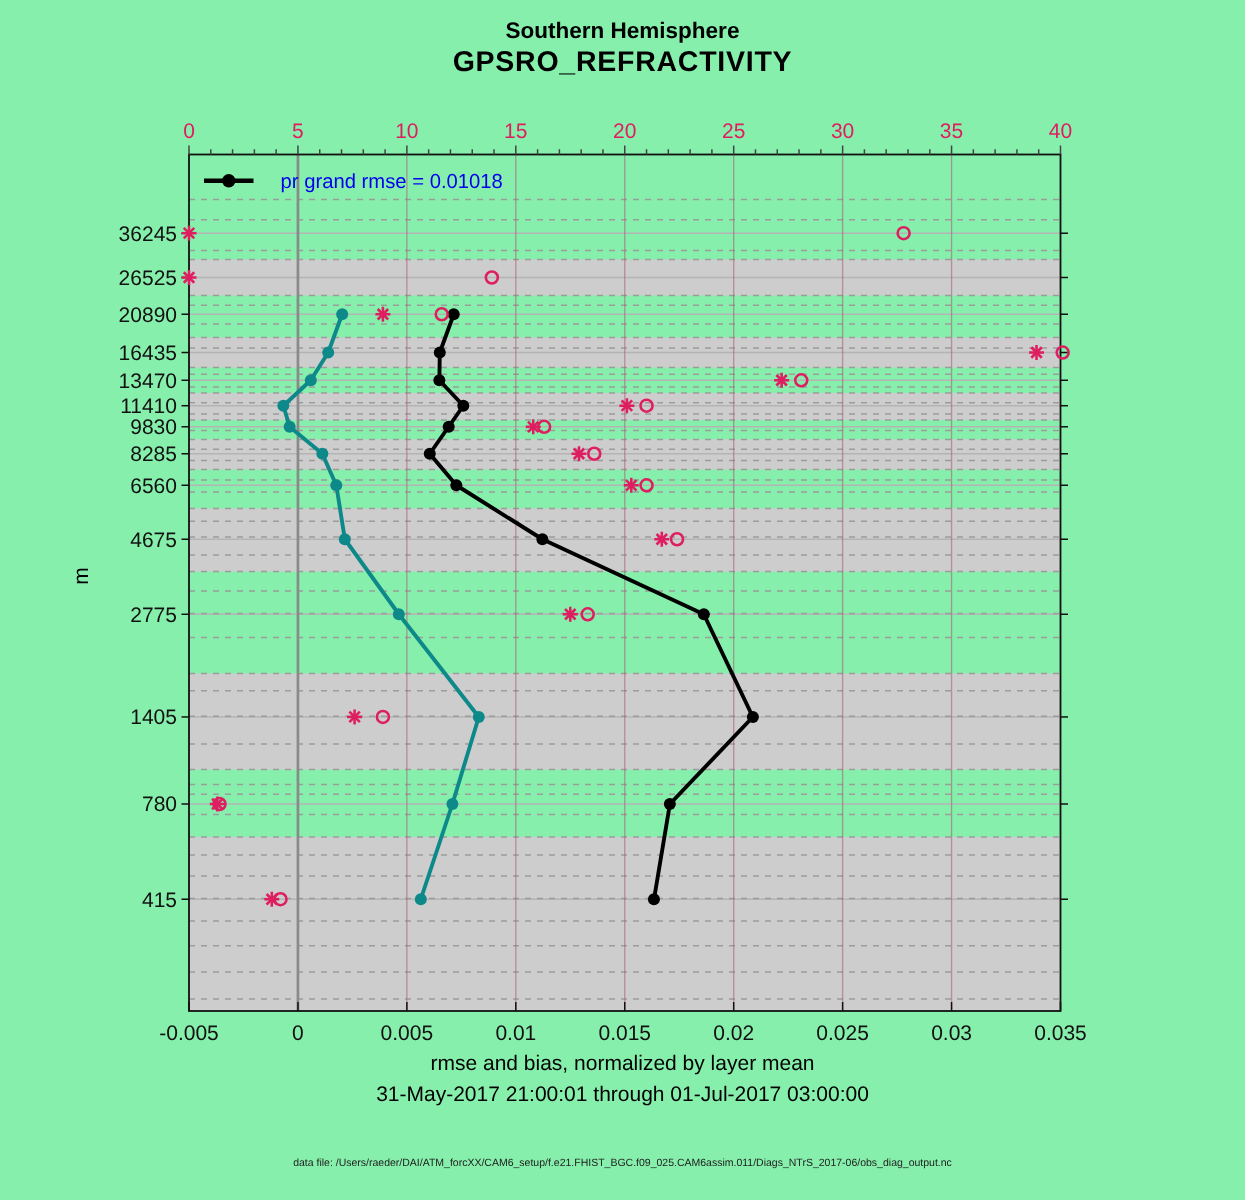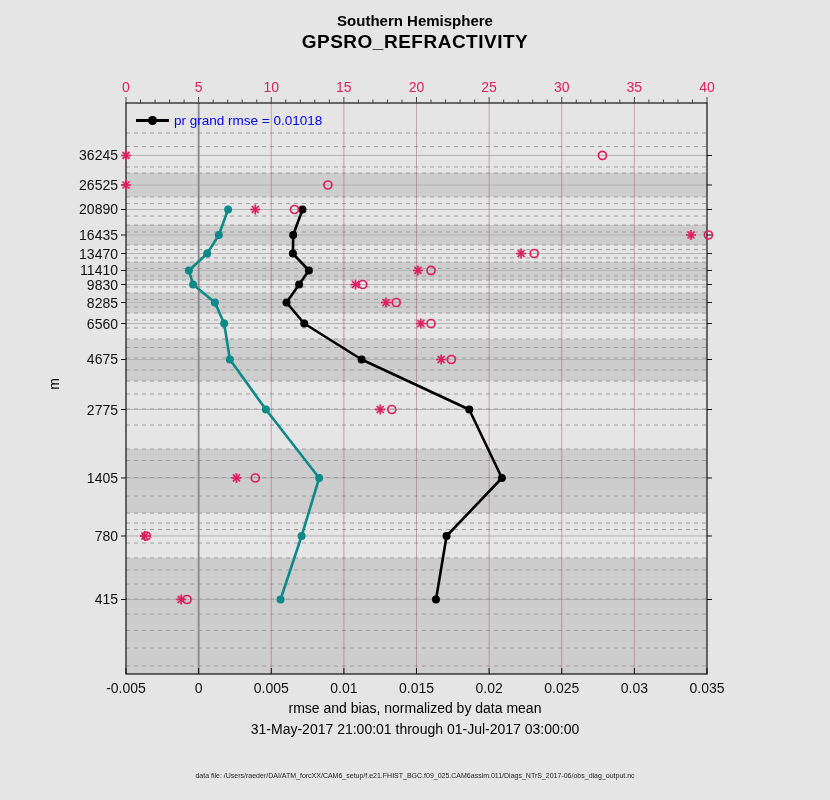--- a/index.html
+++ b/index.html
@@ -1,34 +1,34 @@
 <!DOCTYPE html>
 <html><head>
 <meta charset="utf-8">
 <style>
   html,body{margin:0;padding:0;background:#fff;}
-  .canvas{position:relative;width:830px;height:800px;background:#e5e5e5;overflow:hidden;
+  .canvas{position:relative;width:830px;height:800px;background:#86efac;overflow:hidden;
           font-family:"Liberation Sans",sans-serif;}
   .ctext{position:absolute;left:0;width:830px;text-align:center;color:#000;}
   .title1{top:12px;font-size:15px;font-weight:bold;}
   .title2{top:31px;font-size:19px;font-weight:bold;letter-spacing:0.5px;}
   .topaxlab{top:53px;font-size:14px;color:#de1e60;}
   .xlab{top:700px;font-size:14px;}
   .datelab{top:721px;font-size:14px;}
   .footer{top:772px;font-size:7px;color:#222;}
   #chart{position:absolute;left:0;top:0;}
   svg text{font-family:"Liberation Sans",sans-serif;}
   .legend{position:absolute;left:136px;top:113px;z-index:5;}
   .lrow{display:flex;align-items:center;height:15px;}
   .lsample{position:relative;width:33px;height:3px;display:inline-block;}
   .lsample .ldot{position:absolute;left:12px;top:-3.5px;width:9px;height:9px;border-radius:50%;}
   .lsample.rmse,{background:#000;}
   .lsample.rmse{background:#000;} .lsample.rmse .ldot{background:#000;}
   .lsample.bias{background:#0e8989;} .lsample.bias .ldot{background:#0e8989;}
-  .ltext{margin-left:5px;font-size:13.5px;color:#0000ee;white-space:nowrap;}
+  .ltext{margin-left:18px;font-size:13.5px;color:#0000ee;white-space:nowrap;}
   .ylab{position:absolute;left:48px;top:376px;font-size:14px;color:#000;
         transform:rotate(-90deg);transform-origin:center;}
 </style>
 </head>
 <body>
 
 <div class="canvas">
   <div class="ctext title1">Southern Hemisphere</div>
   <div class="ctext title2">GPSRO_REFRACTIVITY</div>
 
@@ -371,16 +371,16 @@
   <div class="legend">
     <div class="lrow">
       <span class="lsample rmse">
           <span class="ldot"></span>
         </span>
       <span class="ltext">pr grand rmse = 0.01018</span>
     </div>
   </div>
 
   <div class="ylab">m</div>
-  <div class="ctext xlab">rmse and bias, normalized by data mean</div>
+  <div class="ctext xlab">rmse and bias, normalized by layer mean</div>
   <div class="ctext datelab">31-May-2017 21:00:01 through 01-Jul-2017 03:00:00</div>
   <div class="ctext footer">data file: /Users/raeder/DAI/ATM_forcXX/CAM6_setup/f.e21.FHIST_BGC.f09_025.CAM6assim.011/Diags_NTrS_2017-06/obs_diag_output.nc</div>
 </div>
 
 </body></html>

